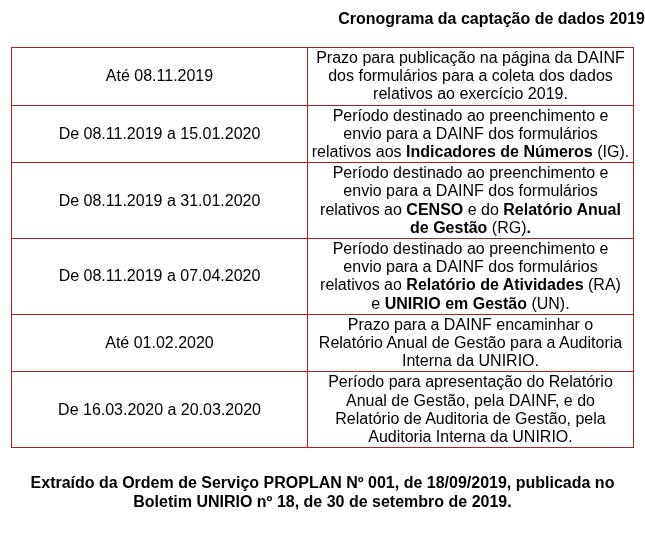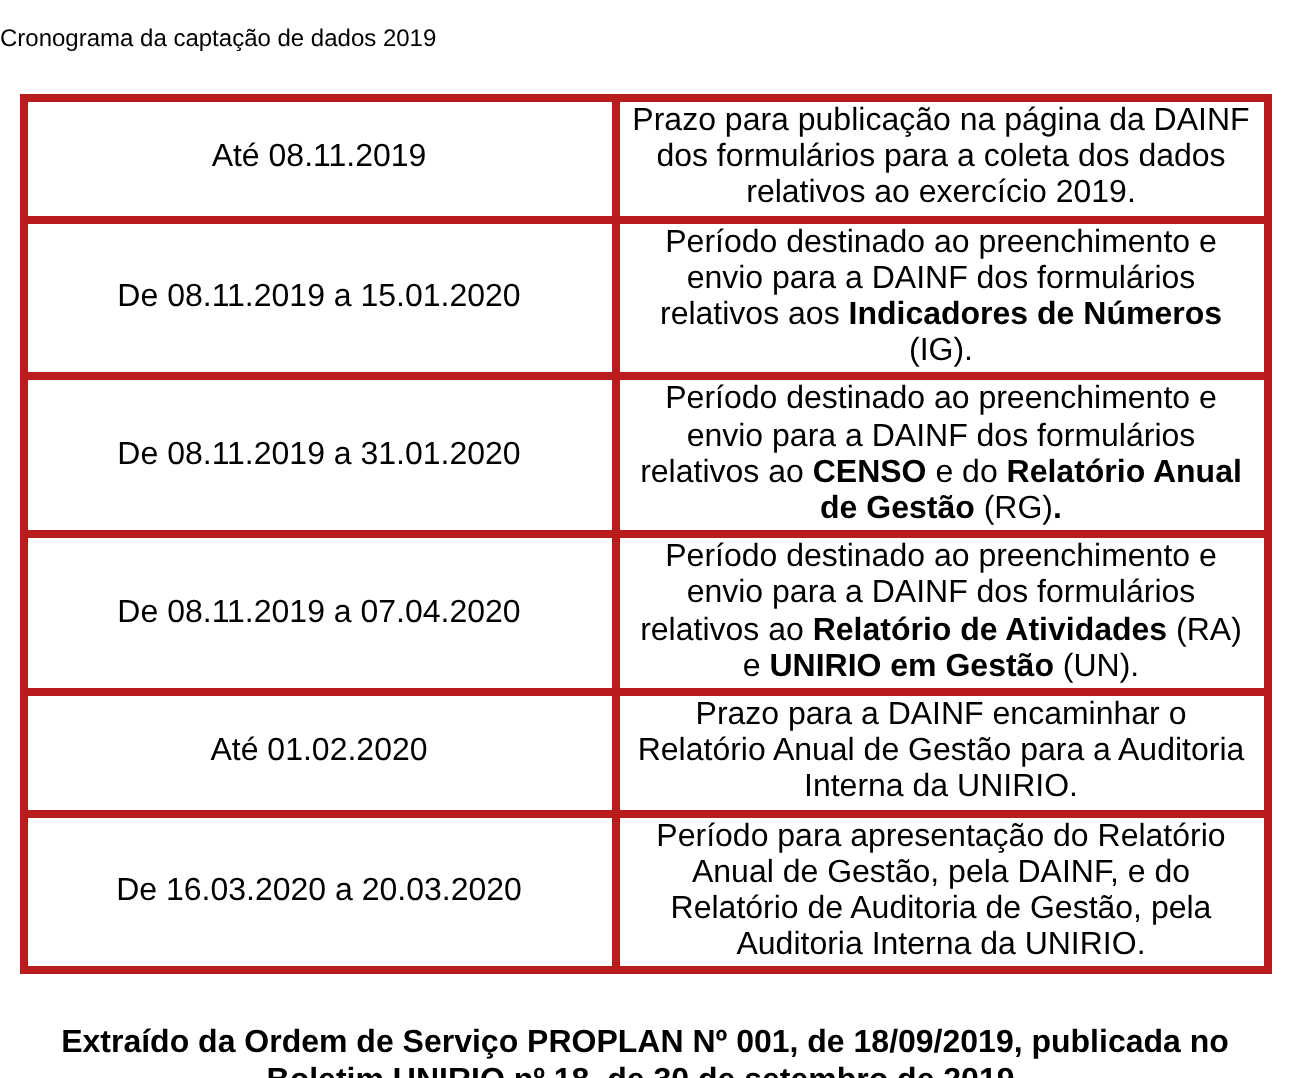--- a/index.html
+++ b/index.html
@@ -13,34 +13,34 @@
     font-family: "Liberation Sans", sans-serif;
     color: #000000;
     overflow: hidden;
   }
   .page {
     width: 645px;
     box-sizing: border-box;
     padding-top: 9px;
   }
   .title {
-    font-size: 12px;
-    font-weight: normal;
-    text-align: left;
+    font-size: 16px;
+    font-weight: bold;
+    text-align: right;
     margin: 0 0 0 0;
     line-height: 20px;
   }
   table.schedule {
     border-collapse: collapse;
     table-layout: fixed;
     width: 622px;
     margin: 18px auto 0 auto;
   }
   table.schedule td {
-    border: 4px solid #b91c1c;
+    border: 1px solid #b91c1c;
     font-size: 16px;
     line-height: 18.2px;
     text-align: center;
     vertical-align: middle;
     padding: 1px 3px;
     white-space: pre-line;
     overflow: hidden;
   }
   col.period-col { width: 296px; }
   col.description-col { width: 326px; }

